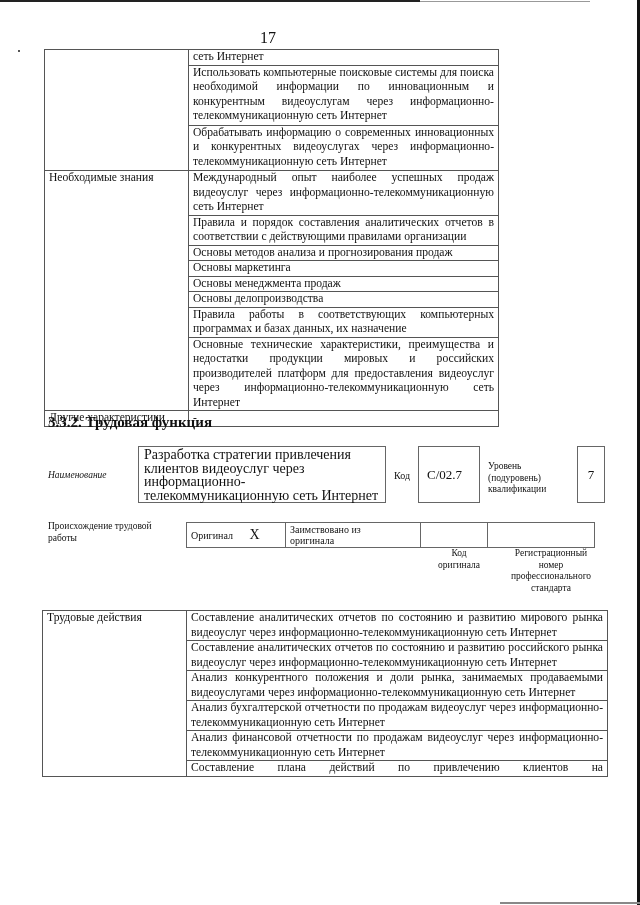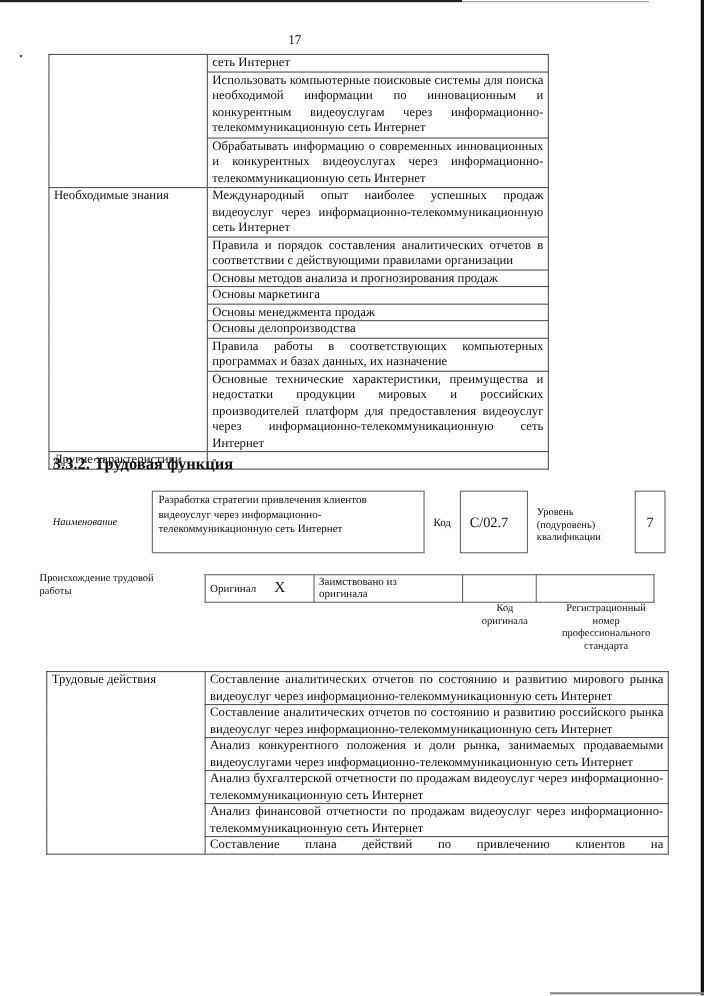--- a/index.html
+++ b/index.html
@@ -6,44 +6,44 @@
   body {
     width:640px; height:905px; position:relative; overflow:hidden;
     background:#ffffff; color:#111;
     font-family:"Liberation Serif", "DejaVu Serif", serif;
   }
   .topbar { position:absolute; left:0; top:0; width:420px; height:2px; background:#222; }
   .topbar2 { position:absolute; left:420px; top:1px; width:170px; height:1px; background:#999; }
   .rightbar { position:absolute; left:637px; top:0; width:3px; height:905px; background:#111; }
   .bottombar { position:absolute; left:500px; top:902px; width:140px; height:2px; background:#888; }
   .leftdot { position:absolute; left:18px; top:50px; width:2px; height:2px; background:#555; }
-  .pagenum { position:absolute; left:0; width:536px; top:29px; text-align:center; font-size:12px; }
+  .pagenum { position:absolute; left:0; width:536px; top:29px; text-align:center; font-size:16px; }
 
   table.grid { position:absolute; border-collapse:collapse; font-size:11.6px; line-height:14.5px; }
   table.grid td { border:1px solid #555; vertical-align:top; padding:0 4px; }
   table.grid td.txt { text-align:justify; text-align-last:left; }
   table.grid td.just-full { text-align:justify; text-align-last:justify;margin-top:46px; }
   table.grid td.label { padding-left:4px; }
 
   #t1 { left:44px; top:49px; width:455px; }
   #t1 col.c1 { width:144px; }
   #t2 { left:42px; top:610px; width:566px;font-family:Liberation Serif, serif; }
   #t2 col.c1 { width:144px; }
 
   .section-title { position:absolute; left:48px; top:414px; font-weight:bold; font-size:15px; }
 
   .lbl-small { position:absolute; font-size:9.5px; line-height:11.5px; }
   .box { position:absolute; border:1px solid #666; box-sizing:border-box; }
-  .name-box { left:138px; top:446px; width:248px; height:57px; padding:1px 5px; font-size:10px; line-height:13.5px; }
+  .name-box { left:138px; top:446px; width:248px; height:57px; padding:1px 5px; font-size:14px; line-height:13.5px; }
   .code-label { left:394px; top:470px; font-size:10px; }
   .code-box { left:418px; top:446px; width:62px; height:57px; display:flex; align-items:center; padding-left:8px; font-size:13px; }
   .level-label { left:488px; top:461px; }
   .level-box { left:577px; top:446px; width:28px; height:57px; display:flex; align-items:center; justify-content:center; font-size:13px; }
 
-  .origin-label { left:36px; top:521px; }
+  .origin-label { left:48px; top:521px; }
   table.origin { position:absolute; left:186px; top:522px; border-collapse:collapse; font-size:10px; }
   table.origin td { border:1px solid #666; height:24px; padding:0 4px; vertical-align:middle; }
   .x-mark { font-size:14px; padding-left:14px; }
   .sub-lbl { position:absolute; text-align:center; font-size:9.5px; line-height:11.5px; }
 </style>
 </head>
 <body>
 
 <div class="topbar"></div>
 <div class="topbar2"></div>

